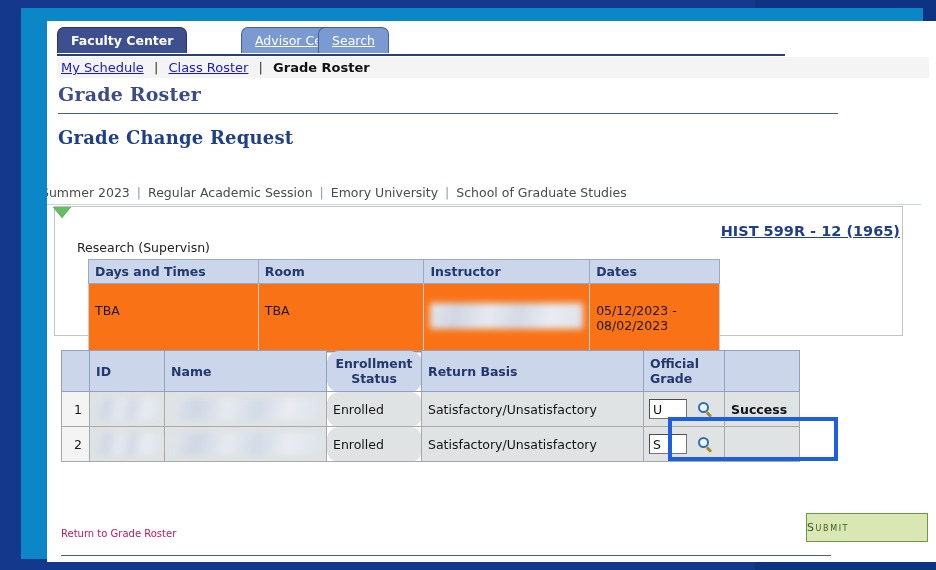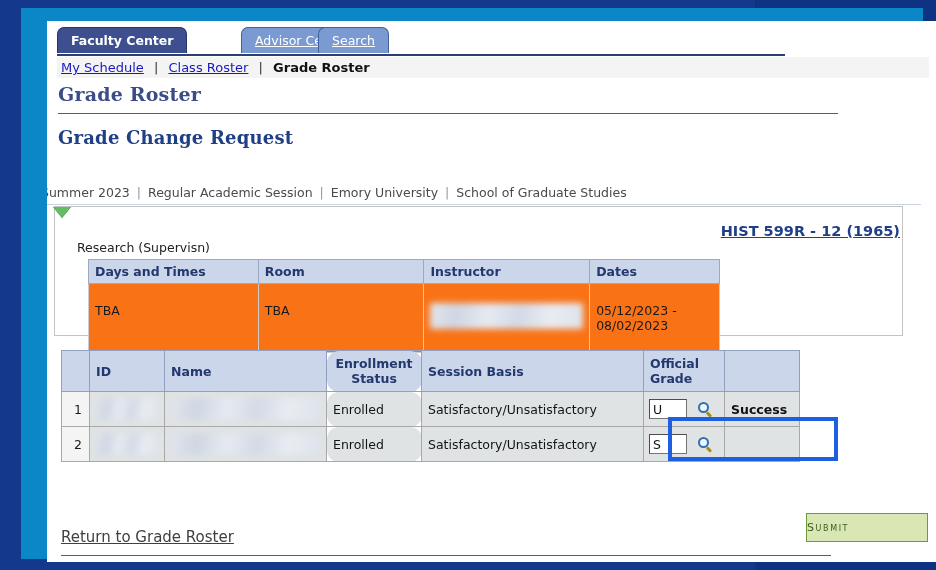--- a/index.html
+++ b/index.html
@@ -288,23 +288,22 @@
     left: 621px; top: 396px;
     width: 170px; height: 44px;
     border: 4px solid #1d5fe0;
     pointer-events: none;
   }
 
   
   #return-link {
     position: absolute;
     left: 14px; top: 507px;
-    font-size: 15px;
-    color: #404040;
-    text-decoration: underline;
+    font-size: 10px;
+    color: #be185d;
     white-space: nowrap;
   }
   #submit-btn {
     position: absolute;
     left: 759px; top: 492px;
     width: 122px; height: 29px;
     background: #d9e7b5;
     border: 1px solid #6d9a3d;
     color: #3c5a20;
     font-size: 11px;
@@ -395,21 +394,21 @@
       </div>
 
       <table id="roster">
         <thead>
           <tr>
             <th class="col-num"></th>
             <th class="col-id">ID</th>
             <th class="col-name">Name</th>
             <th class="col-enr ctr" style="white-space:pre-line;">Enrollment
 Status</th>
-            <th class="col-gb">Session Basis</th>
+            <th class="col-gb">Return Basis</th>
             <th class="col-og" style="white-space:pre-line;">Official
 Grade</th>
             <th class="col-st"></th>
           </tr>
         </thead>
         <tbody>
           <tr>
             <td class="col-num rownum">1</td>
             <td class="col-id">
               <span class="redact narrow"></span>

